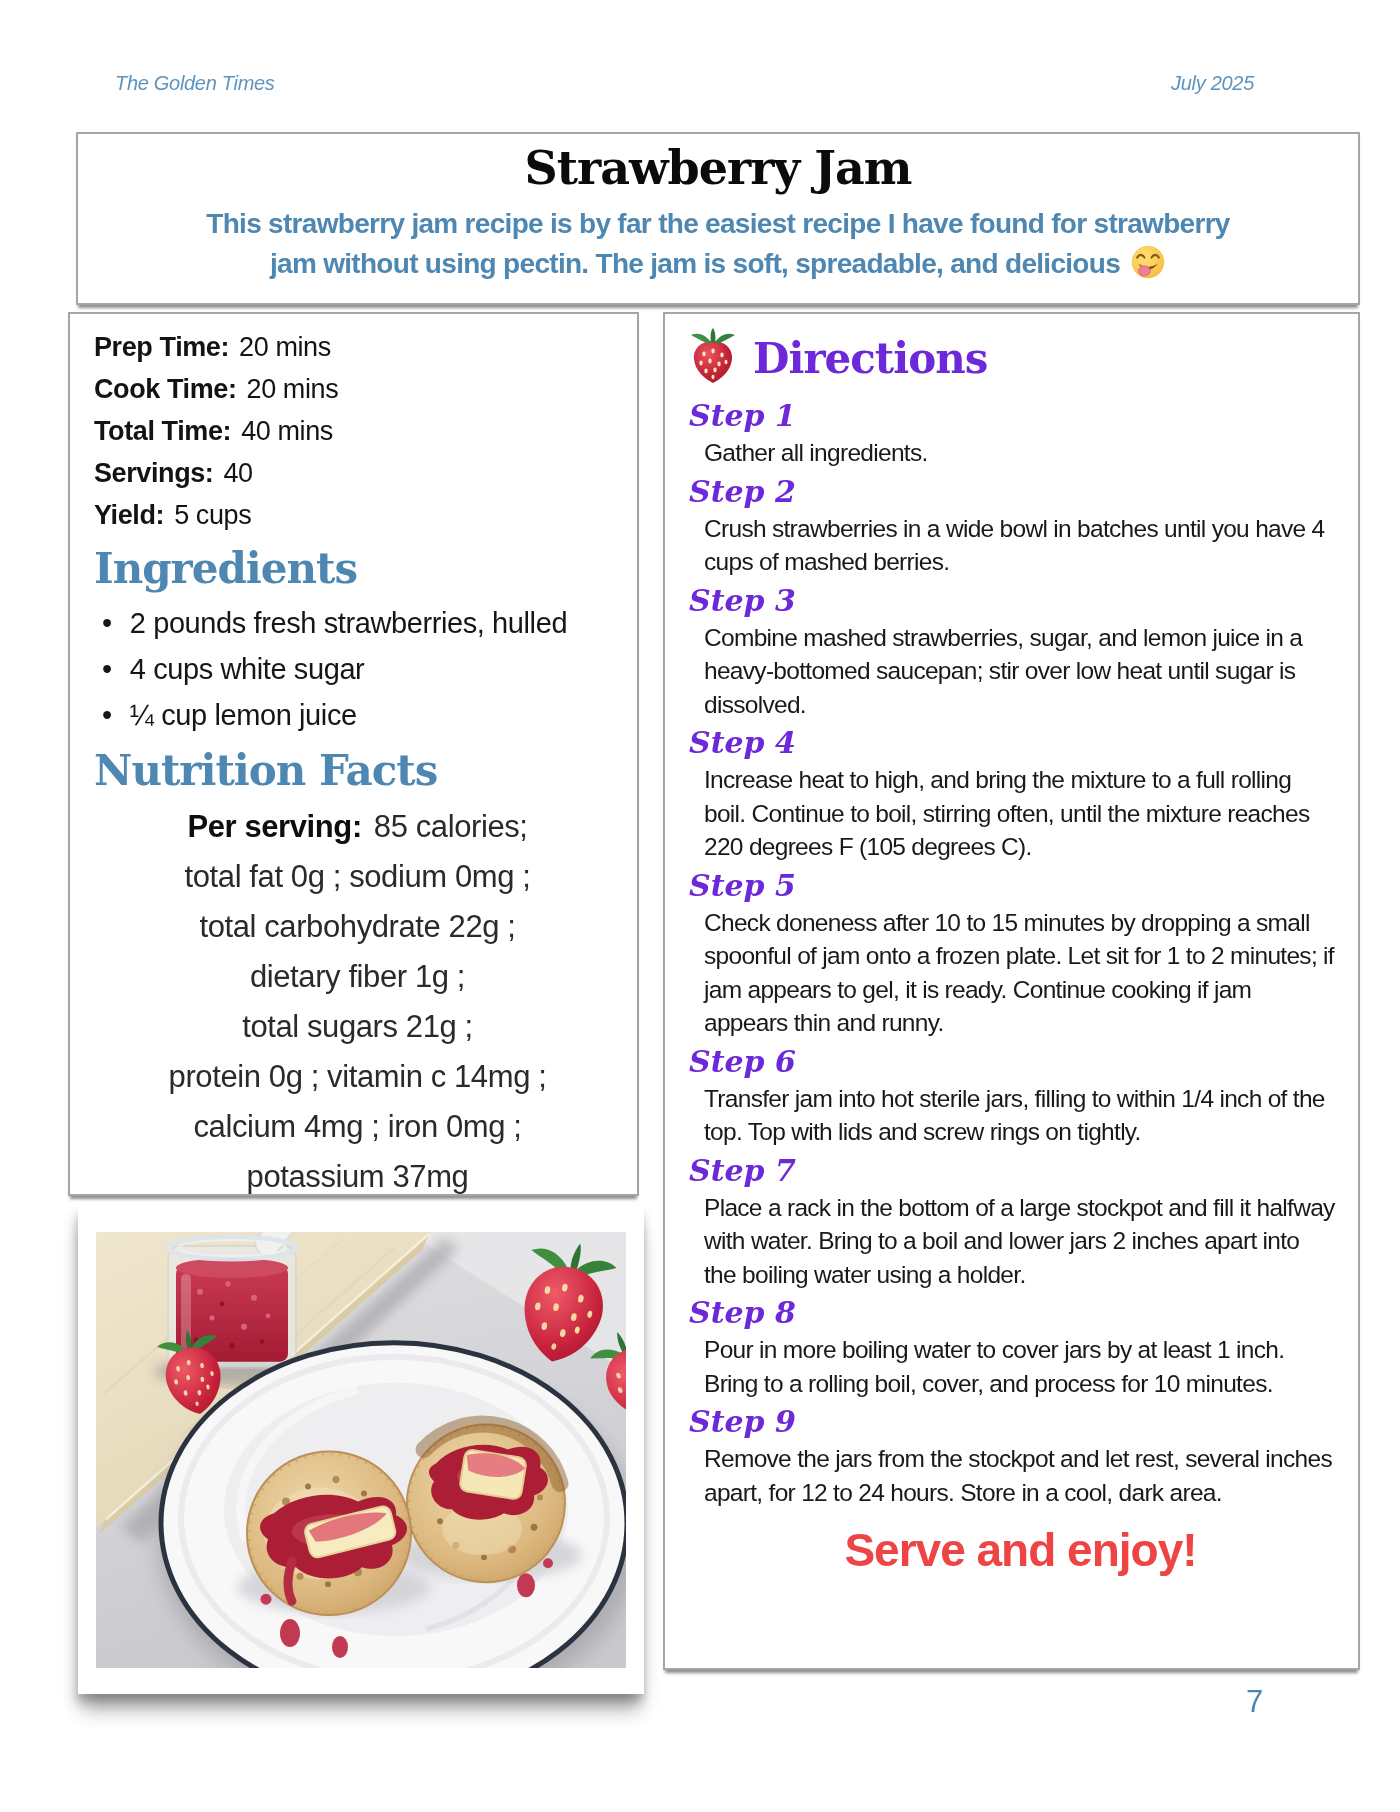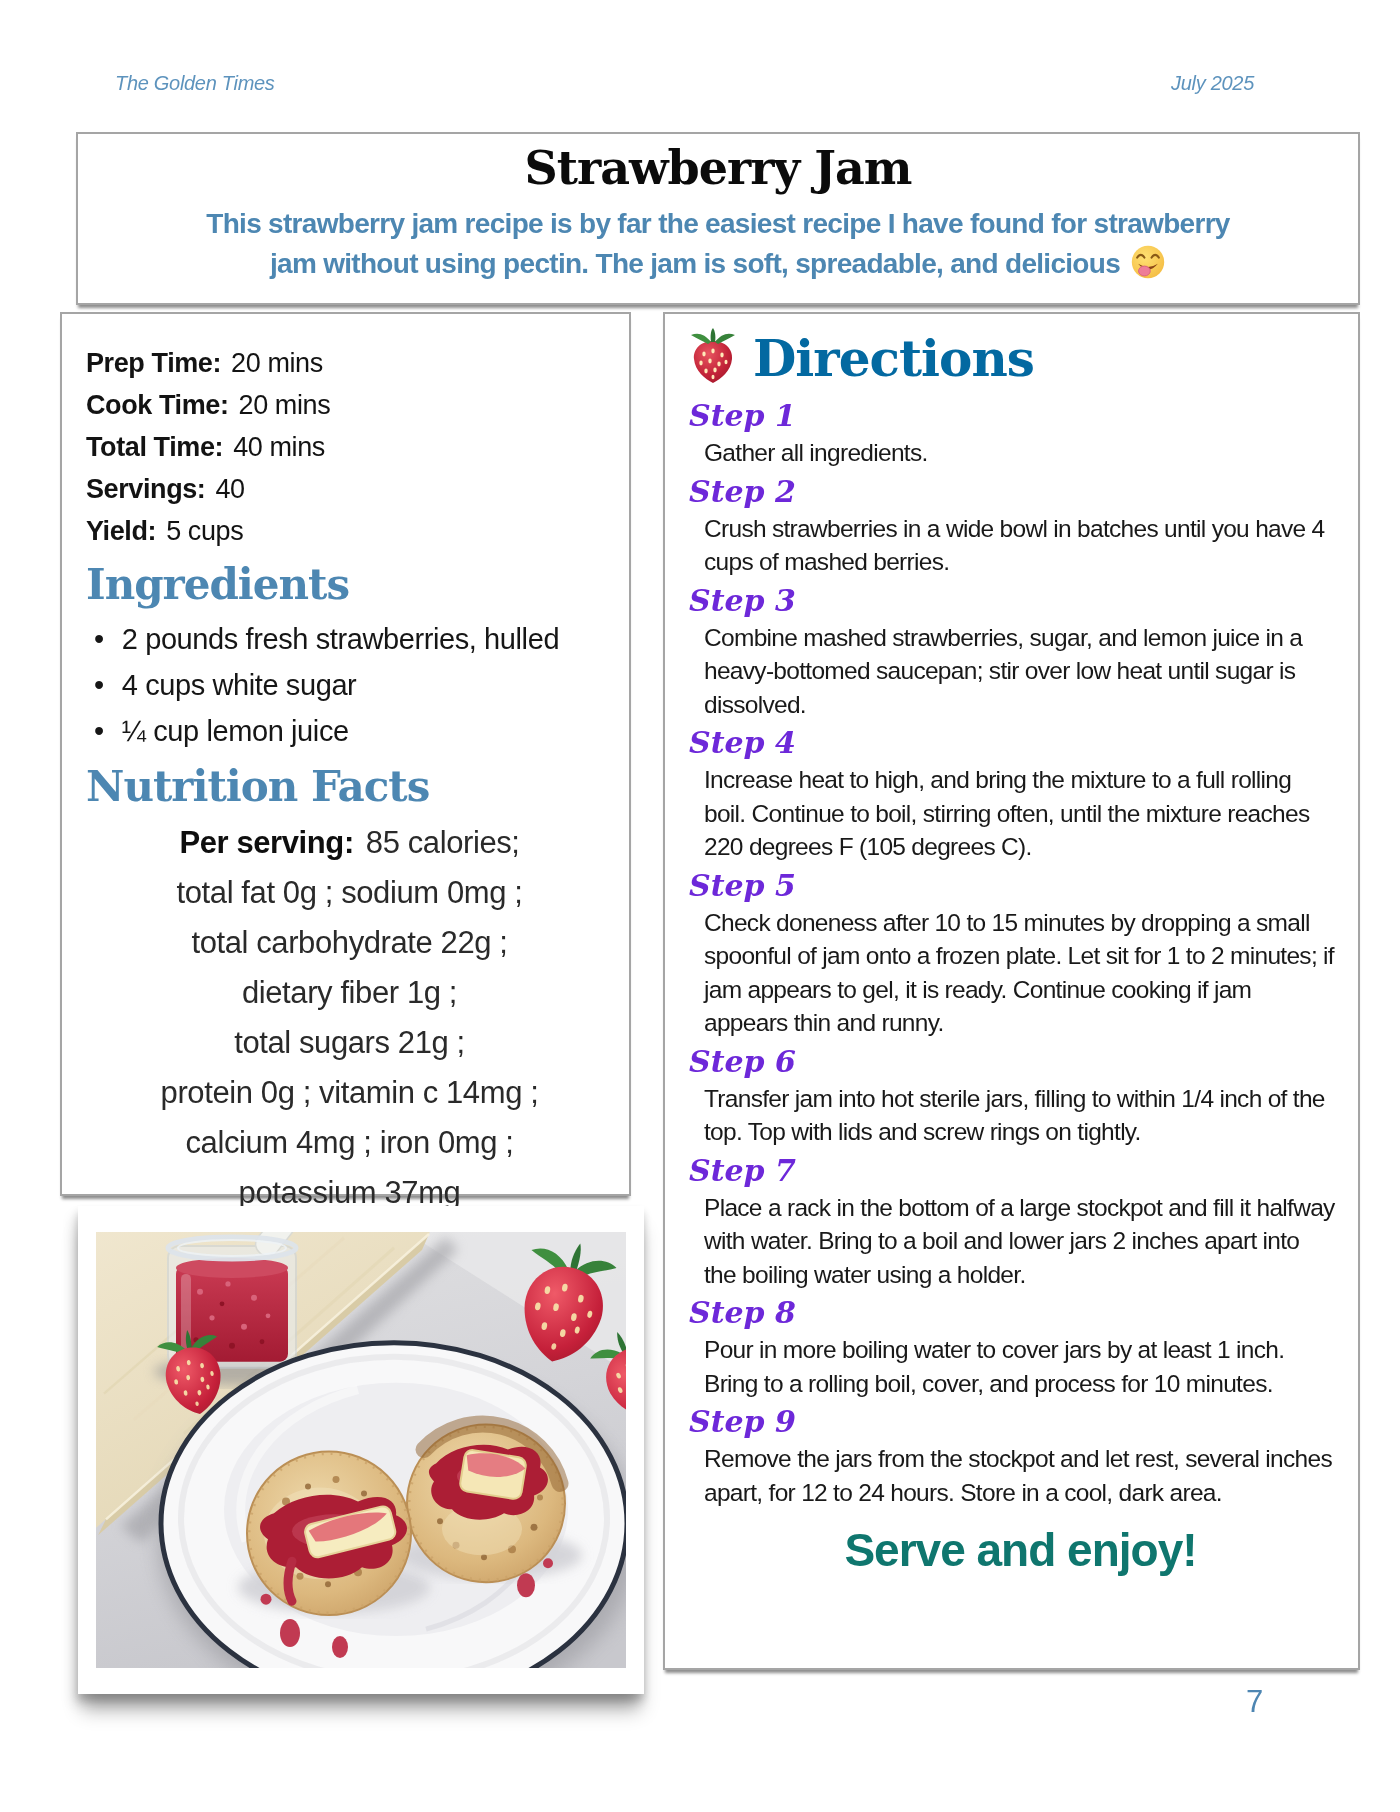--- a/index.html
+++ b/index.html
@@ -9,39 +9,39 @@
   #hdr-right{right:146px;text-align:right;}
   .box{position:absolute;background:#ffffff;border:2px solid #a5a5a5;box-sizing:border-box;
     box-shadow:0 5px 3px -2px rgba(0,0,0,0.45);}
   #title-box{left:76px;top:132px;width:1284px;height:173px;text-align:center;}
   #recipe-title{font-family:"DejaVu Serif",serif;font-weight:bold;font-size:46px;color:#0b0b0b;
     margin-top:8px;letter-spacing:-1px;line-height:52px;}
   #recipe-subtitle{margin-top:10px;font-size:28px;font-weight:bold;color:#4d87b2;
     line-height:40px;letter-spacing:-0.7px;}
   .sub-line{white-space:nowrap;}
   .emoji{display:inline-block;vertical-align:-7px;margin-left:10px;}
-  #left-col{left:60px;top:312px;width:571px;height:884px;padding:28px 16px 0 24px;}
+  #left-col{left:68px;top:312px;width:571px;height:884px;padding:12px 16px 0 24px;}
   .meta-line{font-size:27px;line-height:42px;color:#131313;letter-spacing:-0.4px;}
   .meta-label{font-weight:bold;margin-right:10px;}
   h2.section{font-family:"DejaVu Serif",serif;font-weight:bold;font-size:42px;color:#4d87b2;
     margin:8px 0 6px;letter-spacing:-1px;line-height:50px;}
   ul.ing{list-style:none;margin:2px 0 0;padding:0;}
   ul.ing li{font-size:29px;line-height:46px;color:#161616;letter-spacing:-0.4px;padding-left:8px;}
   ul.ing li::before{content:"•";margin-right:18px;}
   .nutri-line{font-size:31px;line-height:50px;color:#2a2a2a;letter-spacing:-0.4px;text-align:center;}
   .nutri-bold{font-weight:bold;color:#0e0e0e;margin-right:12px;}
   #right-col{left:663px;top:312px;width:697px;height:1358px;padding:10px 6px 0 24px;}
   .dir-head{display:flex;align-items:center;gap:16px;margin:4px 0 8px;}
-  .dir-head h2{font-family:"DejaVu Serif",serif;font-weight:bold;font-size:50px;color:#0369a1;
+  .dir-head h2{font-family:"DejaVu Serif",serif;font-weight:bold;font-size:42px;color:#6d28d9;
     margin:0;letter-spacing:-1px;}
   .step-label{font-family:"DejaVu Serif",serif;font-style:italic;font-weight:bold;font-size:30px;
     line-height:40px;color:#6d28d9;font-feature-settings:"onum" 1;}
   .step-text{font-size:24.5px;line-height:33.5px;color:#191919;letter-spacing:-0.7px;
     margin:0 15px 2px;}
-  .closing{text-align:center;font-size:46px;font-weight:bold;color:#0f766e;
+  .closing{text-align:center;font-size:46px;font-weight:bold;color:#ef4444;
     letter-spacing:-1px;margin-top:14px;}
   #photo-frame{position:absolute;left:78px;top:1206px;width:566px;height:488px;background:#ffffff;
     box-sizing:border-box;padding:26px 18px;box-shadow:0 20px 18px -4px rgba(0,0,0,0.30),
     0 6px 8px rgba(0,0,0,0.16),-4px 10px 12px rgba(0,0,0,0.12);}
   #photo-frame svg{display:block;width:100%;height:100%;overflow:hidden;}
   #page-num{position:absolute;left:1246px;top:1684px;font-size:31px;color:#4e86b2;}
 </style>
 </head>
 <body>
 

